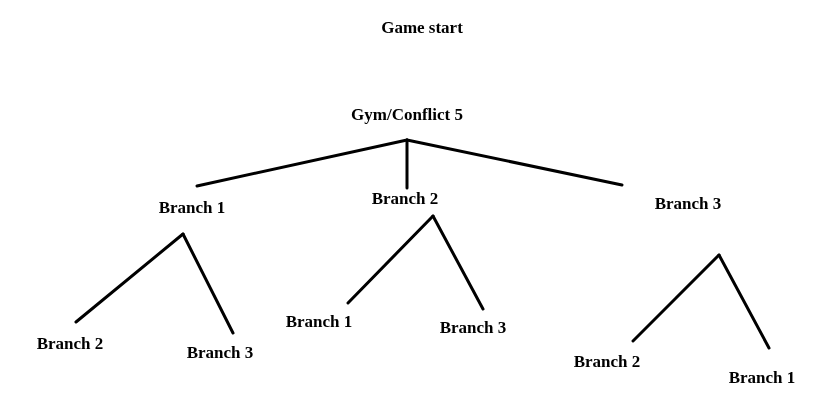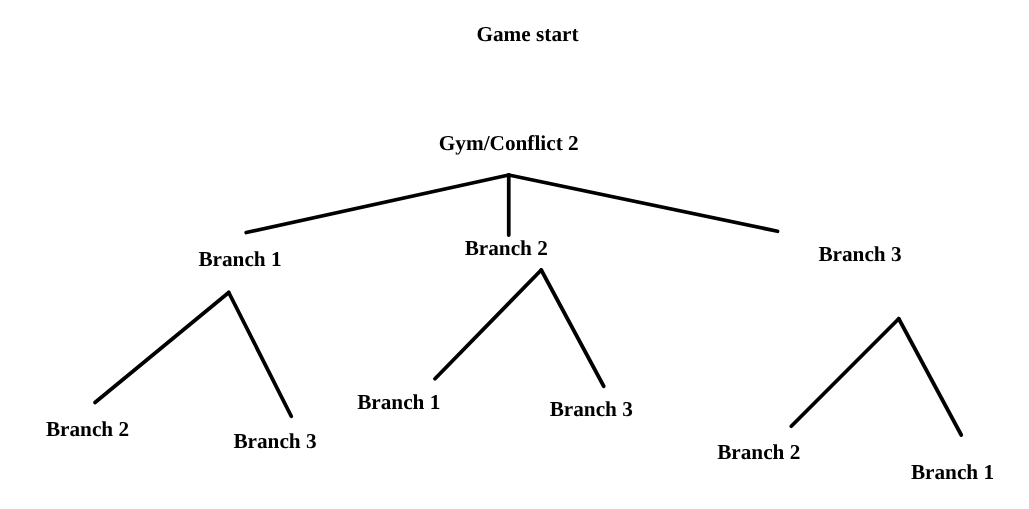--- a/index.html
+++ b/index.html
@@ -57,21 +57,21 @@
 
     <line x1="433" y1="216" x2="348" y2="303"></line>
     <line x1="433" y1="216" x2="483" y2="309"></line>
 
     <line x1="719" y1="255" x2="633" y2="341"></line>
     <line x1="719" y1="255" x2="769" y2="348"></line>
   </svg>
 
   <div class="node title" style="left:422px; top:18px;">Game start</div>
 
-  <div class="node" style="left:407px; top:105px;">Gym/Conflict 2</div>
+  <div class="node" style="left:407px; top:105px;">Gym/Conflict 5</div>
 
   <div class="node" style="left:192px; top:198px;">Branch 1</div>
   <div class="node" style="left:405px; top:189px;">Branch 2</div>
   <div class="node" style="left:688px; top:194px;">Branch 3</div>
 
   <div class="node" style="left:70px; top:334px;">Branch 2</div>
   <div class="node" style="left:220px; top:343px;">Branch 3</div>
 
   <div class="node" style="left:319px; top:312px;">Branch 1</div>
   <div class="node" style="left:473px; top:318px;">Branch 3</div>

